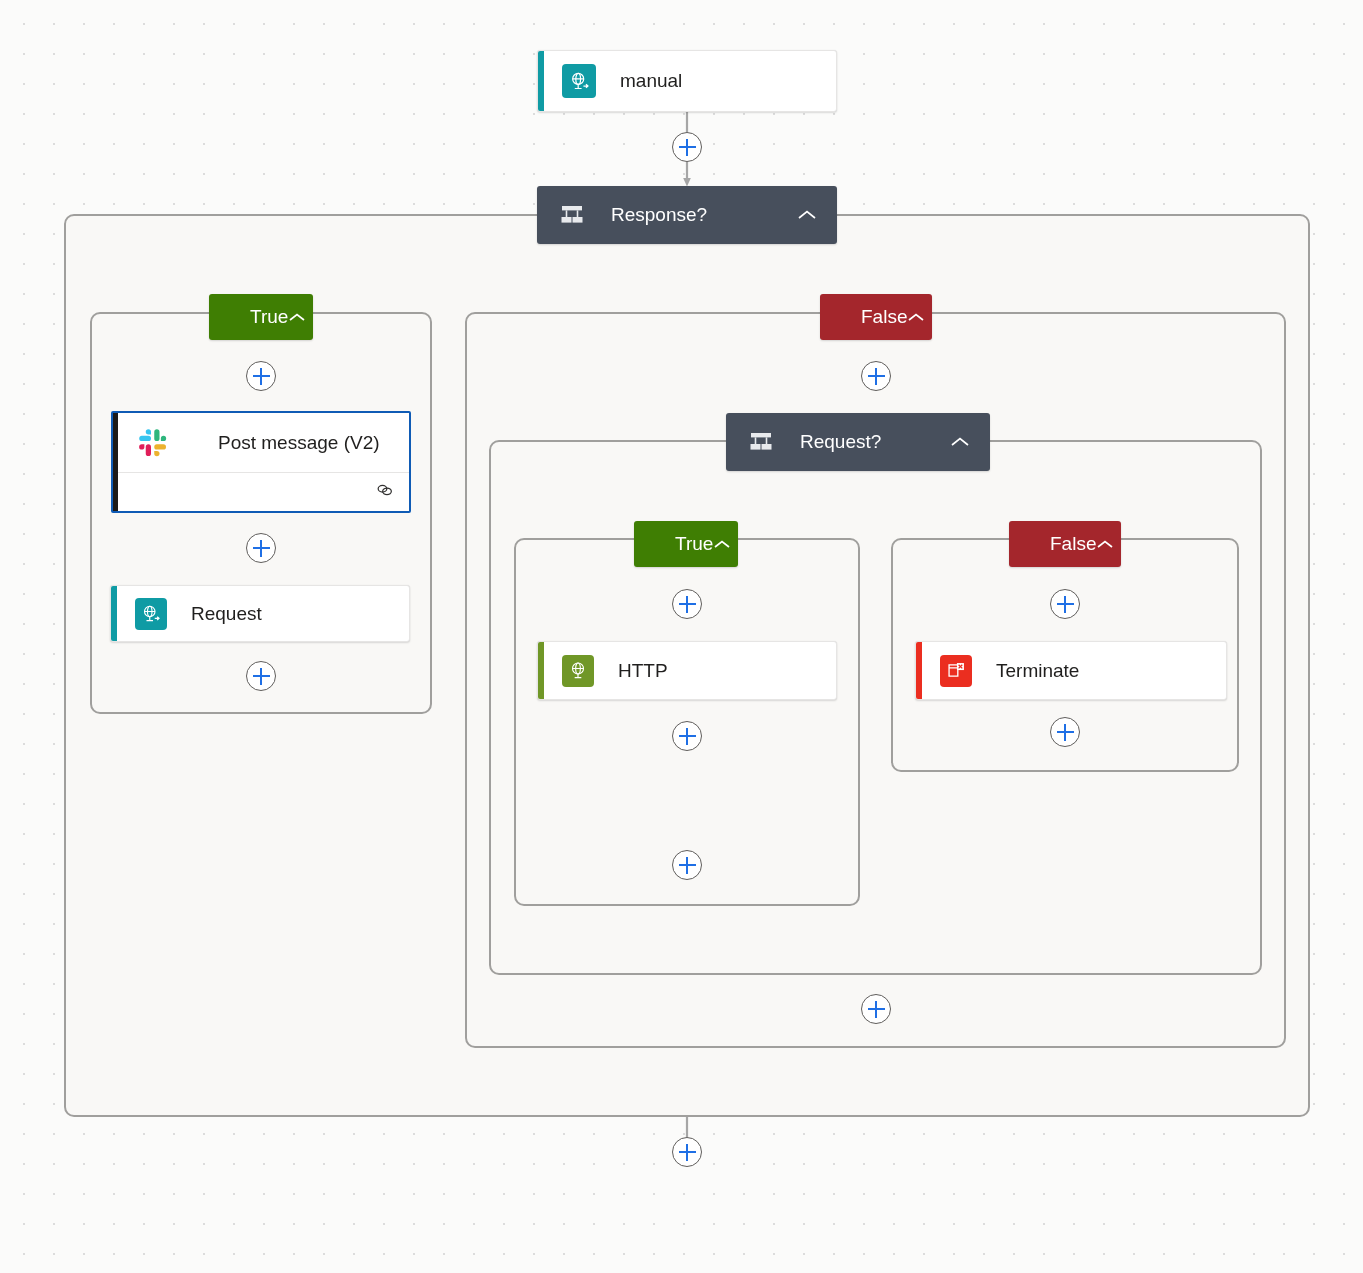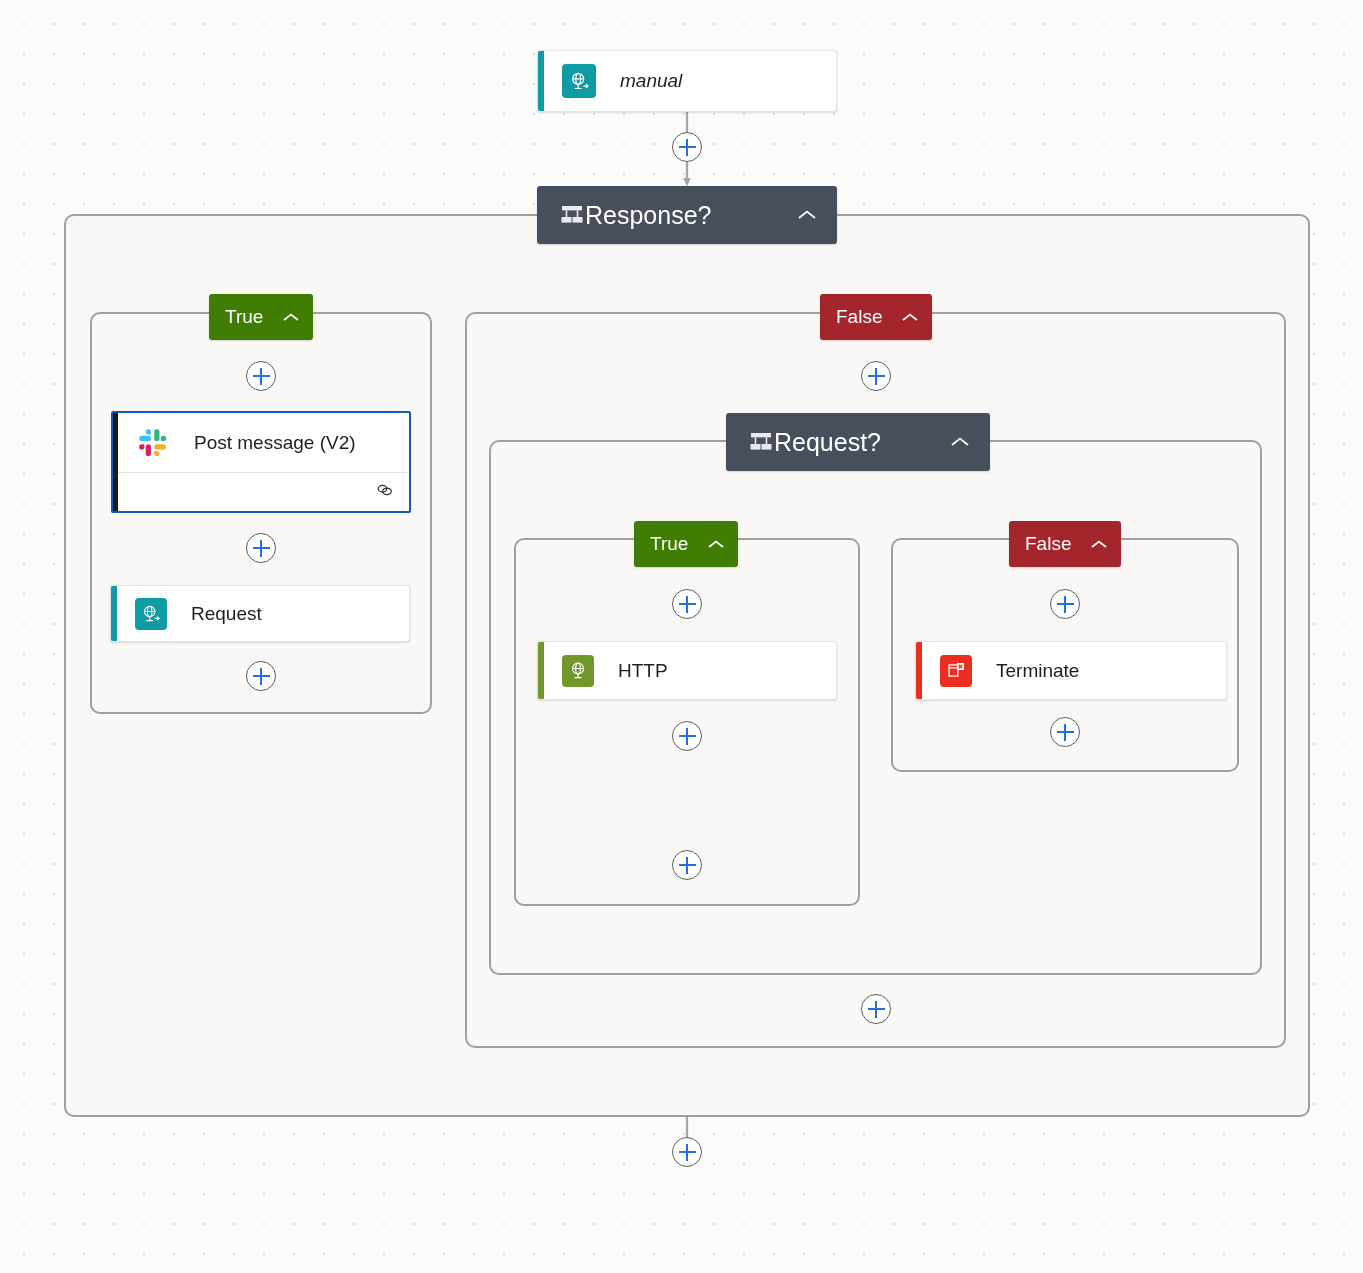--- a/index.html
+++ b/index.html
@@ -90,33 +90,35 @@
     box-sizing: border-box;
     background: #474f5c;
     border-radius: 3px;
     display: flex;
     align-items: center;
     box-shadow: 0 1px 2px rgba(0,0,0,.15);
   }
   .cond-ico { margin-left: 22px; flex: 0 0 auto; display:flex; }
   .cond-label {
     color: #ffffff;
-    font-size: 25px;
+    font-size: 19px;
+    margin-left: 26px;
     flex: 1 1 auto;
   }
   .chev { margin-right: 20px; flex: 0 0 auto; display: flex; }
 
   
   .branch {
     position: absolute;
     box-sizing: border-box;
     border-radius: 3px;
     display: flex;
     align-items: center;
     box-shadow: 0 1px 2px rgba(0,0,0,.15);
+    padding-left: 25px;
   }
   .branch-label {
     color: #ffffff;
     font-size: 19px;
     margin-left: 16px;
     flex: 1 1 auto;
   }
   .branch.true  { background: #3f7e03; }
   .branch.false { background: #a4262c; }
 
@@ -196,21 +198,21 @@
   <div class="scope" style="left:90px; top:312px; width:342px; height:402px;"></div>
 
   <div class="scope" style="left:465px; top:312px; width:821px; height:736px;"></div>
 
   <div class="scope" style="left:489px; top:440px; width:773px; height:535px;"></div>
 
   <div class="scope" style="left:514px; top:538px; width:346px; height:368px;"></div>
 
   <div class="scope" style="left:891px; top:538px; width:348px; height:234px;"></div>
 
-  <div class="card" style="left:537px; top:50px; width:300px; height:62px;font-style:italic;">
+  <div class="card" style="left:537px; top:50px; width:300px; height:62px;">
     <span class="accent" style="background:#0f9ba4;"></span>
     <div class="card-main">
       <span class="ico" style="background:#0f9ba4;">
         <svg width="21" height="21" viewBox="0 0 24 24" fill="none" stroke="#ffffff" stroke-width="1.4">
           <circle cx="10.5" cy="9" r="6.3"></circle>
           <ellipse cx="10.5" cy="9" rx="2.7" ry="6.3"></ellipse>
           <line x1="4.2" y1="9" x2="16.8" y2="9"></line>
           <line x1="10.5" y1="15.3" x2="10.5" y2="20"></line>
           <line x1="6.6" y1="20" x2="14.4" y2="20"></line>
           <path d="M16.5 17.2 h5 M19.4 15.2 l2.2 2 l-2.2 2" stroke-width="1.5"></path>
@@ -251,21 +253,21 @@
     <span class="branch-label">False</span>
     <span class="chev" style="margin-right:13px;">
       <svg width="18" height="11" viewBox="0 0 18 11" fill="none" stroke="#ffffff" stroke-width="1.7">
         <path d="M2 8 L9 2.5 L16 8"></path>
       </svg>
     </span>
   </div>
 
   <div class="card selected" style="left:111px; top:411px; width:300px; height:102px;">
     <span class="accent" style="background:#1b1a19; width:5px;"></span>
-    <div class="card-main" style="padding-left:9px;">
+    <div class="card-main" style="padding-left:9px;gap:24px;">
       <span class="ico" style="background:transparent;">
         <svg width="30" height="30" viewBox="0 0 24 24">
           <g>
             <path d="M5.1 15.1a2.1 2.1 0 1 1-2.1-2.1h2.1v2.1z" fill="#e01e5a"></path>
             <path d="M6.2 15.1a2.1 2.1 0 0 1 4.2 0v5.2a2.1 2.1 0 0 1-4.2 0v-5.2z" fill="#e01e5a"></path>
             <path d="M8.3 5.1A2.1 2.1 0 1 1 10.4 3v2.1H8.3z" fill="#36c5f0"></path>
             <path d="M8.3 6.2a2.1 2.1 0 0 1 0 4.2H3.1a2.1 2.1 0 0 1 0-4.2h5.2z" fill="#36c5f0"></path>
             <path d="M18.3 8.3a2.1 2.1 0 1 1 2.1 2.1h-2.1V8.3z" fill="#2eb67d"></path>
             <path d="M17.2 8.3a2.1 2.1 0 0 1-4.2 0V3.1a2.1 2.1 0 0 1 4.2 0v5.2z" fill="#2eb67d"></path>
             <path d="M15.1 18.3a2.1 2.1 0 1 1-2.1 2.1v-2.1h2.1z" fill="#ecb22e"></path>

